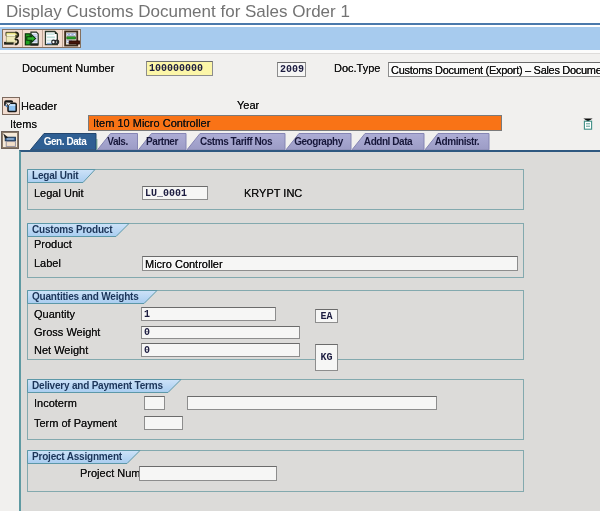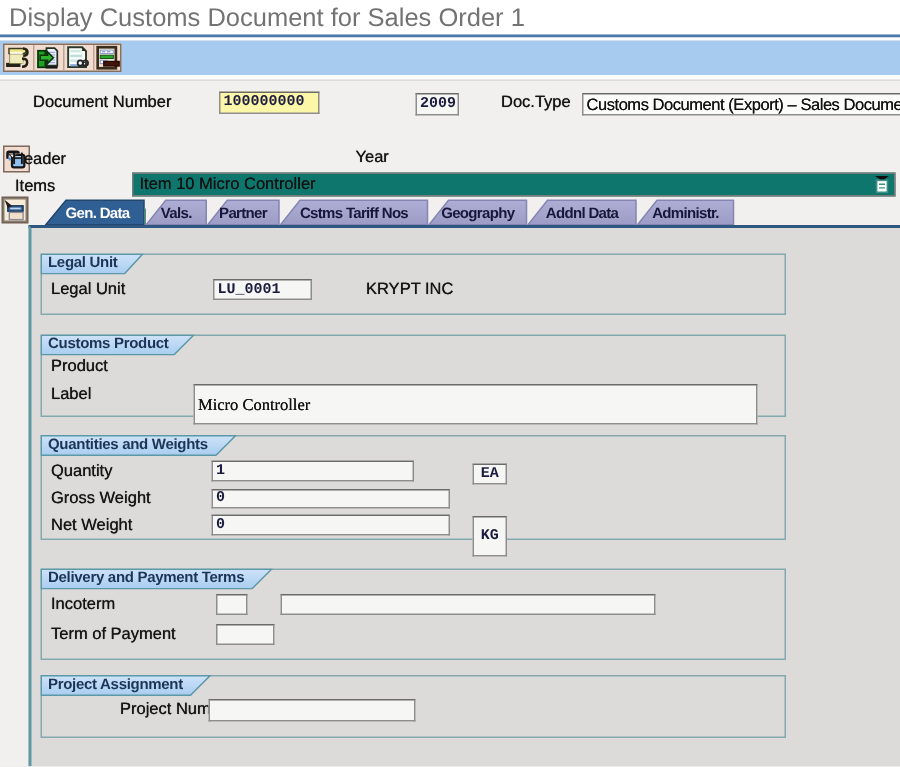--- a/index.html
+++ b/index.html
@@ -95,24 +95,24 @@
 
   <div class="abs" style="left:2px;top:97px;width:18px;height:18px;background:#f2dccf;border:1px solid #7d6a5e;">
     <svg width="16" height="16" viewBox="0 0 16 16">
       <rect x="5" y="5.2" width="8.2" height="8.4" rx="1.2" fill="#8ec2f2" stroke="#161616" stroke-width="1.5"></rect>
       <rect x="6" y="6.2" width="6.2" height="1.8" fill="#c6e0f8"></rect>
       <path d="M2 7.8 L2 4.2 Q2 3.2 3 3.2 L8.2 3.2 Q9.4 3.2 9.4 4.4" fill="none" stroke="#161616" stroke-width="1.7"></path>
       <path d="M2.8 4.6 L8.4 4.6 L5.6 7.4 Z" fill="#ffffff" stroke="#2a2a2a" stroke-width="0.7"></path>
       <path d="M2.3 6 L4.8 8.4 L3 9.2 Z" fill="#4a90d8"></path>
     </svg>
   </div>
-  <div class="lbl" style="left:8px;top:100px;">Header</div>
+  <div class="lbl" style="left:21px;top:100px;">Header</div>
 
   <div class="lbl" style="left:10px;top:118px;">Items</div>
-  <div class="fld fldsans" style="left:88px;top:115px;width:509px;height:16px;background:#0f766e;border-color:#7a7a7a;padding-left:4px;">Item 10 Micro Controller</div>
+  <div class="fld fldsans" style="left:88px;top:115px;width:414px;height:16px;background:#f97316;border-color:#7a7a7a;padding-left:4px;">Item 10 Micro Controller</div>
   <div class="abs" style="left:583px;top:116px;width:10px;height:12px;">
     <svg width="10" height="12" viewBox="0 0 10 12">
       <path d="M0.4 0.4 L9.6 0.4 L5 3.6 Z" fill="#0d0d0d"></path>
       <rect x="1.4" y="3.2" width="7.2" height="8" fill="#ffffff" stroke="#3f8f86" stroke-width="1.1"></rect>
       <path d="M3 5.8 h4 M3 8.2 h4" stroke="#3f8f86" stroke-width="0.9"></path>
     </svg>
   </div>
 
   <div class="abs" style="left:1px;top:131px;width:18px;height:18px;background:#f4e6d6;border:1px solid #6e625a;">
     <svg width="16" height="16" viewBox="0 0 16 16">
@@ -171,21 +171,21 @@
 
   <div class="gbox" style="top:223px;height:55px;"></div>
   <div class="ghead" style="left:27px;top:223px;">
     <svg width="103" height="14" viewBox="0 0 103 14">
       <polygon points="0.5,0.5 102,0.5 89,13.5 0.5,13.5" fill="url(#ghg)" stroke="#5d98a8" stroke-width="1"></polygon>
     </svg>
     <div class="gtext">Customs Product</div>
   </div>
   <div class="lbl" style="left:34px;top:238px;">Product</div>
   <div class="lbl" style="left:34px;top:257px;">Label</div>
-  <div class="fld fldsans" style="left:129px;top:256px;width:376px;height:27px;font-family:Liberation Serif, serif;">Micro Controller</div>
+  <div class="fld fldsans" style="left:142px;top:256px;width:376px;height:15px;">Micro Controller</div>
 
   <div class="gbox" style="top:290px;height:70px;"></div>
   <div class="ghead" style="left:27px;top:290px;">
     <svg width="131" height="14" viewBox="0 0 131 14">
       <polygon points="0.5,0.5 130,0.5 117,13.5 0.5,13.5" fill="url(#ghg)" stroke="#5d98a8" stroke-width="1"></polygon>
     </svg>
     <div class="gtext">Quantities and Weights</div>
   </div>
   <div class="lbl" style="left:34px;top:308px;">Quantity</div>
   <div class="fld" style="left:141px;top:307px;width:135px;height:14px;">1</div>

